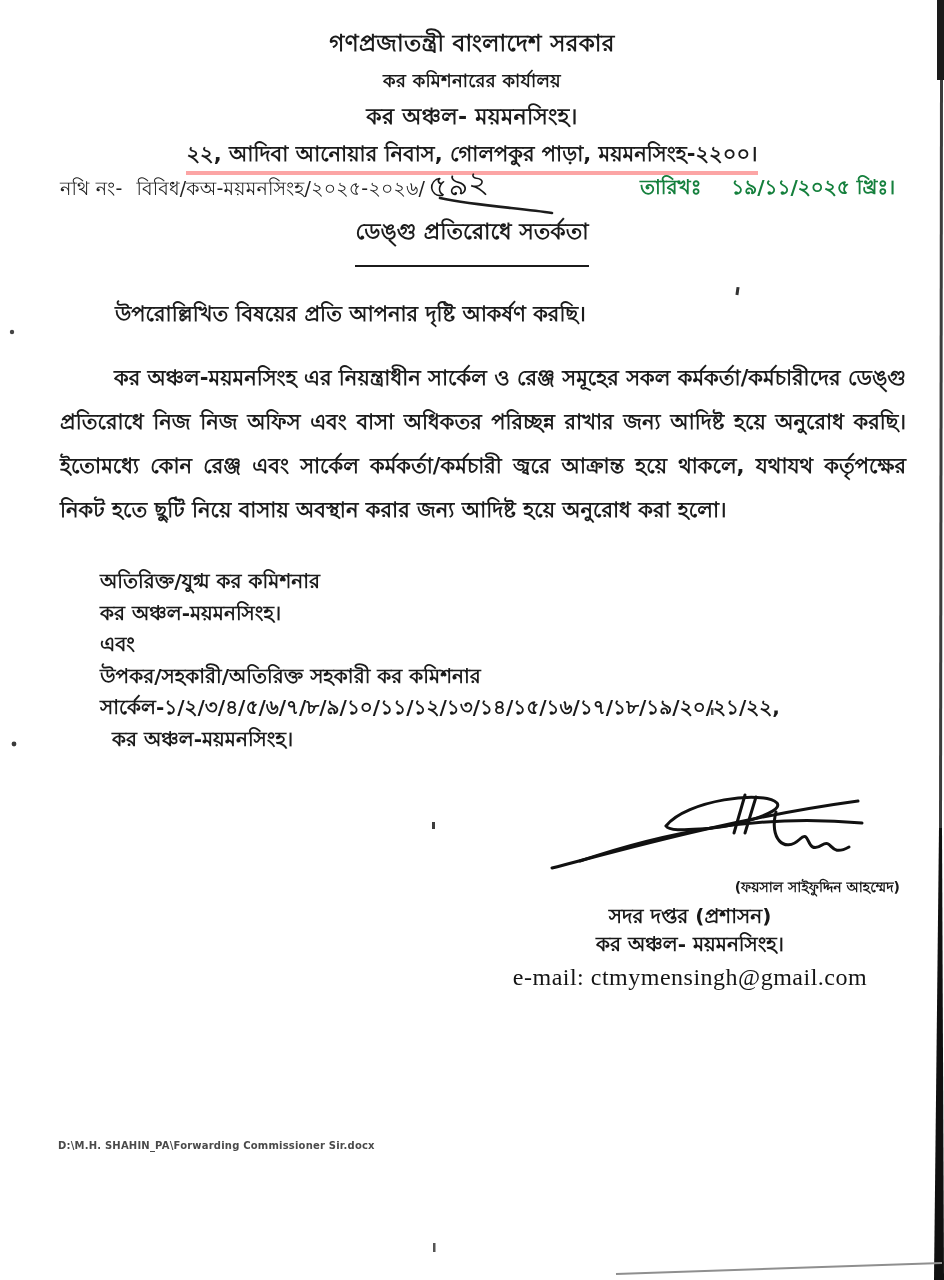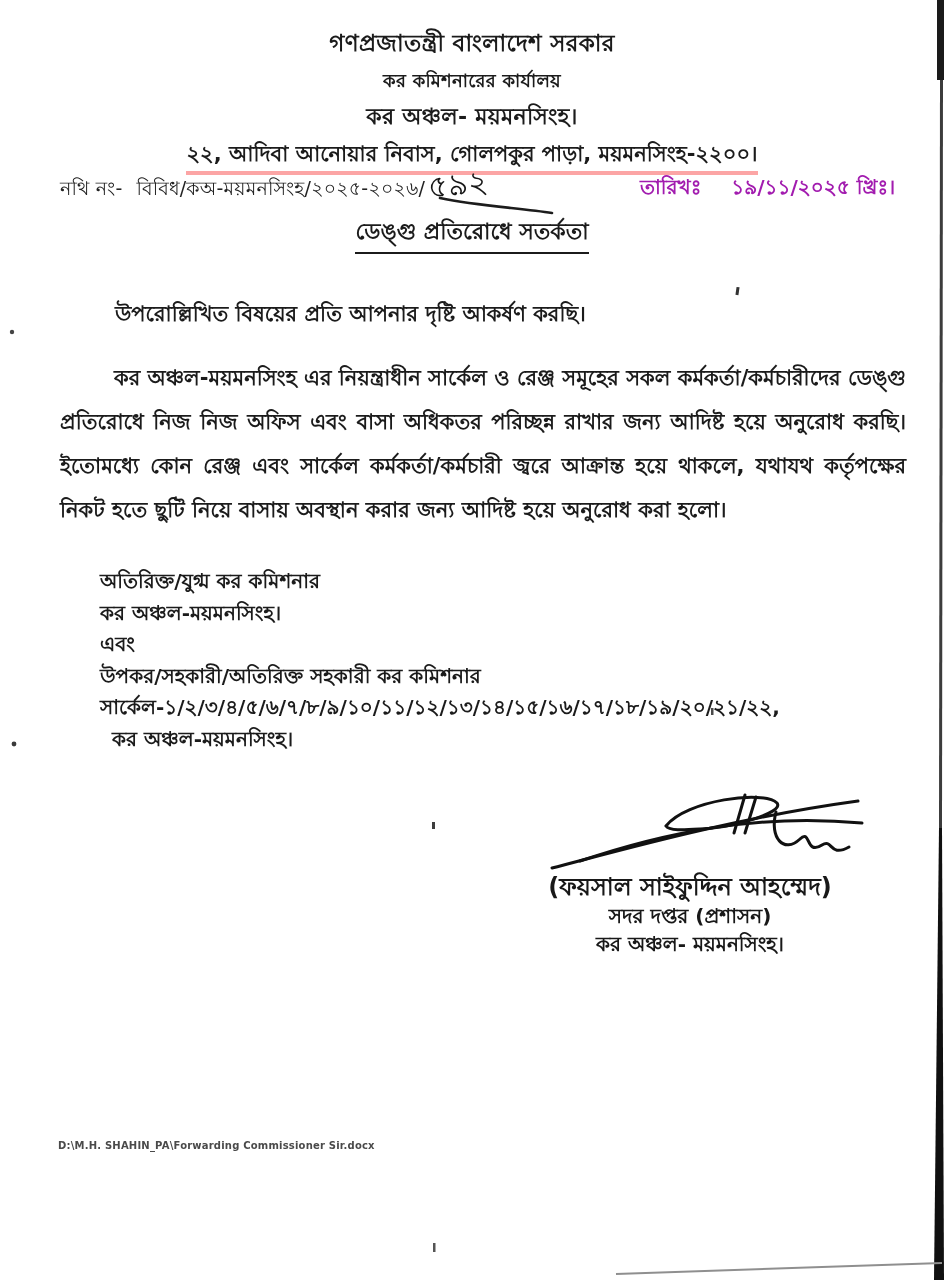--- a/index.html
+++ b/index.html
@@ -36,30 +36,30 @@
   .memo .memo-label{margin-right:14px;}
   .hand-serial{
     position:absolute;left:428px;top:-8px;
     font-size:31px;font-weight:500;color:#161616;
     transform:rotate(-6deg);
     font-family:"DejaVu Serif","Liberation Serif",serif;
   }
   .hand-tail{position:absolute;left:438px;top:26px;}
   .date-block{
     position:absolute;left:640px;top:4px;
-    font-size:20px;font-weight:600;color:#a21caf;
+    font-size:20px;font-weight:600;color:#15803d;
   }
   .date-block .date-value{margin-left:30px;}
   
   .subject-wrap{position:absolute;top:214px;left:0;width:944px;text-align:center;}
   .subject{
     display:inline-block;
     font-size:22px;font-weight:800;
     border-bottom:2px solid #1b1b1b;
-    padding-bottom:1px;
+    padding-bottom:14px;
   }
   
   .para1{
     position:absolute;top:298px;left:115px;width:760px;
     font-size:21px;font-weight:700;line-height:32px;
   }
   .para2{
     position:absolute;top:356px;left:60px;width:846px;
     font-size:21px;font-weight:700;line-height:44px;
     text-align:justify;text-indent:54px;
@@ -70,21 +70,21 @@
     font-size:20px;font-weight:700;line-height:31.5px;
   }
   .recipients .r-line{white-space:nowrap;}
   .recipients .r-indent{padding-left:12px;}
   
   .sig-svg{position:absolute;left:548px;top:788px;}
   .signatory{
     position:absolute;top:872px;left:480px;width:420px;
     text-align:center;font-weight:700;color:#181818;
   }
-  .s-name{font-size:24px;line-height:30px;}
+  .s-name{font-size:14px;line-height:30px;text-align:right;}
   .s-line{font-size:20px;line-height:28px;}
   .s-email{
     font-family:"Liberation Serif","DejaVu Serif",serif;
     font-size:24px;font-weight:400;line-height:34px;margin-top:2px;
     letter-spacing:.5px;color:#141414;
   }
   
   .footer-path{
     position:absolute;left:58px;top:1140px;
     font-size:10px;color:#4a4a4a;letter-spacing:.2px;
@@ -144,20 +144,21 @@
       <path d="M197,7 L186,45"></path>
       <path d="M208,9 L197,45"></path>
       <path d="M228,24 C221,50 236,66 252,51 C263,40 257,68 274,57 C285,50 281,70 301,59"></path>
     </g>
   </svg>
 
   <div class="signatory">
     <div class="s-name">(ফয়সাল সাইফুদ্দিন আহম্মেদ)</div>
     <div class="s-line">সদর দপ্তর (প্রশাসন)</div>
     <div class="s-line">কর অঞ্চল- ময়মনসিংহ।</div>
+    <div class="s-email">e-mail: ctmymensingh@gmail.com</div>
   </div>
 
   <div class="footer-path">D:\M.H. SHAHIN_PA\Forwarding Commissioner Sir.docx</div>
 
   <svg class="artifacts" width="944" height="1280" viewBox="0 0 944 1280">
 
     <rect x="937" y="0" width="7" height="80" fill="#1a1a1a"></rect>
     <path d="M940,80 L943,80 L942,828 L939,828 Z" fill="#3c3c3c"></path>
     <path d="M939,828 L942,828 L944,1280 L934,1280 Z" fill="#101010"></path>
 

